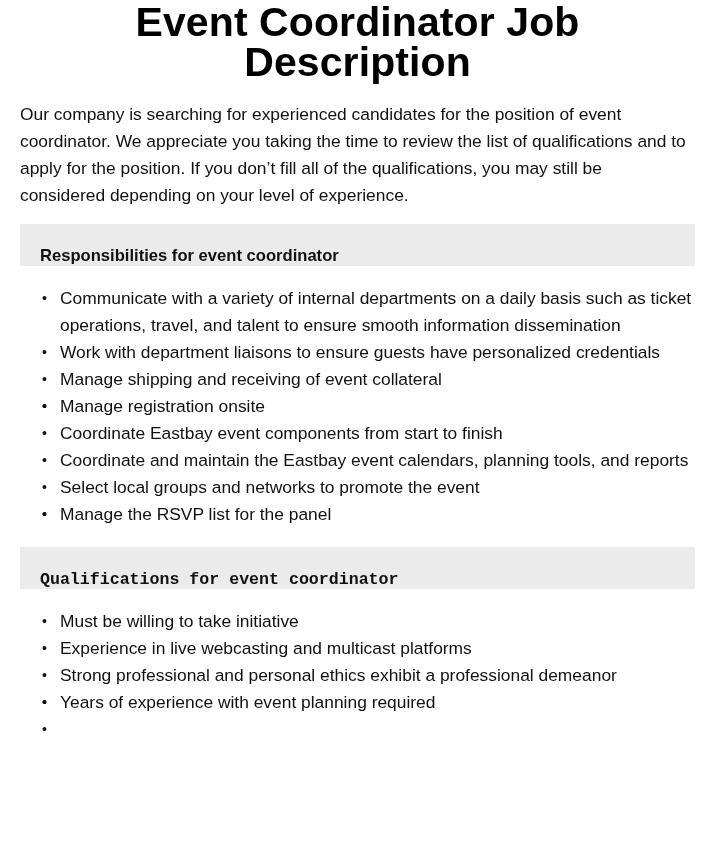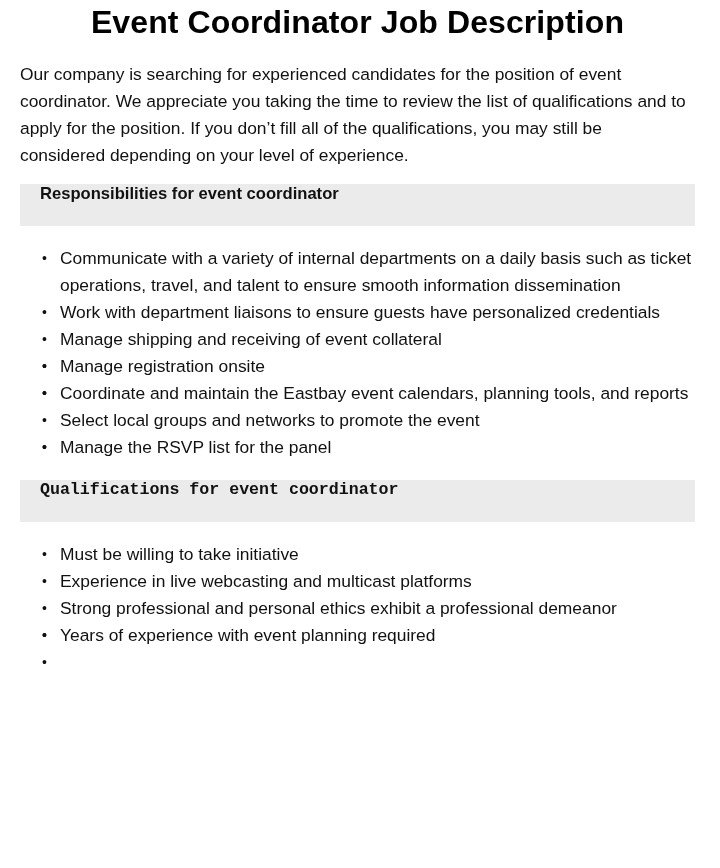--- a/index.html
+++ b/index.html
@@ -16,38 +16,38 @@
     }
     .page {
       padding: 0 25px 0 20px;
       box-sizing: border-box;
       width: 720px;
     }
     h1.title {
       margin: 0;
       padding-top: 2px;
       text-align: center;
-      font-size: 32px;
+      font-size: 41px;
       line-height: 40px;
       font-weight: bold;
       color: #000000;
       letter-spacing: 0.1px;
     }
     p.intro {
       margin: 19px 4px 0 0;
       font-size: 17.4px;
       line-height: 27px;
       color: #111111;
     }
     .section-header {
       margin-top: 15px;
       background: #ebebeb;
       height: 42px;
       display: flex;
-      align-items: flex-start;
+      align-items: flex-end;
       padding-left: 20px;
       font-weight: bold;
       font-size: 16.6px;
       color: #111111;
     }
     .section-header.quals {
       margin-top: 19px;
       font-family: Liberation Mono, monospace;
     }
     ul.items {
@@ -78,21 +78,21 @@
 
   <div class="section-header">
     <span>Responsibilities for event coordinator</span>
   </div>
   <ul class="items">
     <li><span class="bullet">•</span><span>Communicate with a variety of internal departments on a daily basis such as ticket operations, travel, and talent to ensure smooth information dissemination</span></li>
     <li><span class="bullet">•</span><span>Work with department liaisons to ensure guests have personalized credentials</span></li>
     <li><span class="bullet">•</span><span>Manage shipping and receiving of event collateral</span></li>
     <li><span class="bullet">•</span></li>
     <li><span class="bullet">•</span><span>Manage registration onsite</span></li>
-    <li><span class="bullet">•</span></li>
+    <li><span class="bullet">•</span><span>Coordinate Eastbay event components from start to finish</span></li>
     <li><span class="bullet">•</span><span>Coordinate and maintain the Eastbay event calendars, planning tools, and reports</span></li>
     <li><span class="bullet">•</span><span>Select local groups and networks to promote the event</span></li>
     <li><span class="bullet">•</span></li>
     <li><span class="bullet">•</span><span>Manage the RSVP list for the panel</span></li>
   </ul>
 
   <div class="section-header quals">
     <span>Qualifications for event coordinator</span>
   </div>
   <ul class="items">

